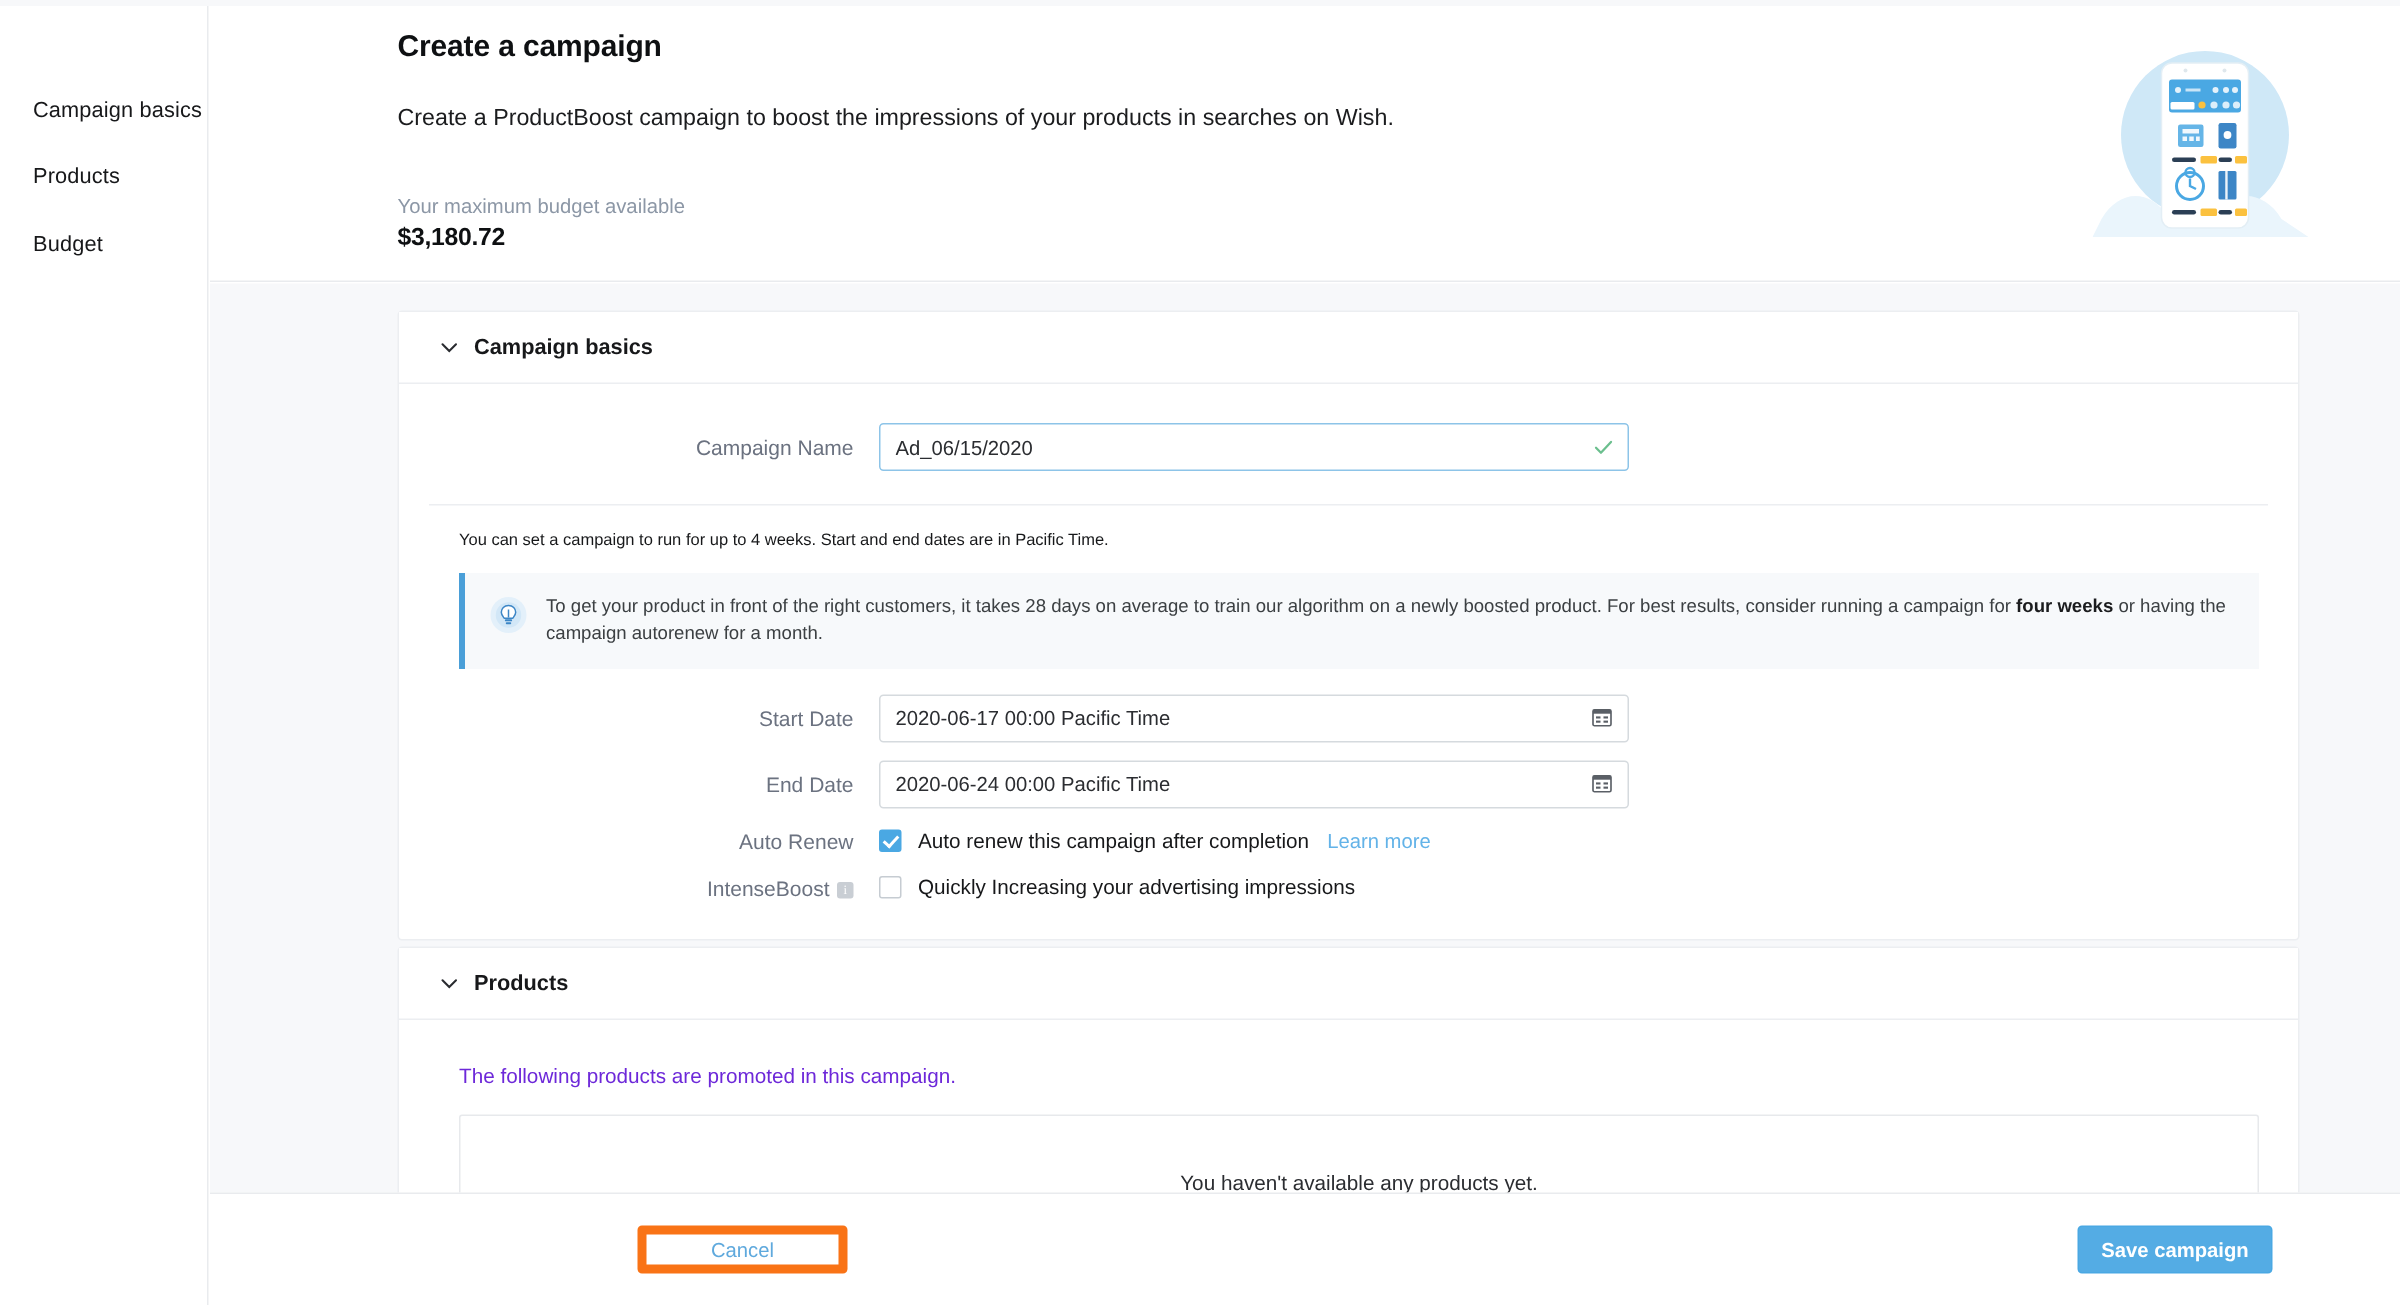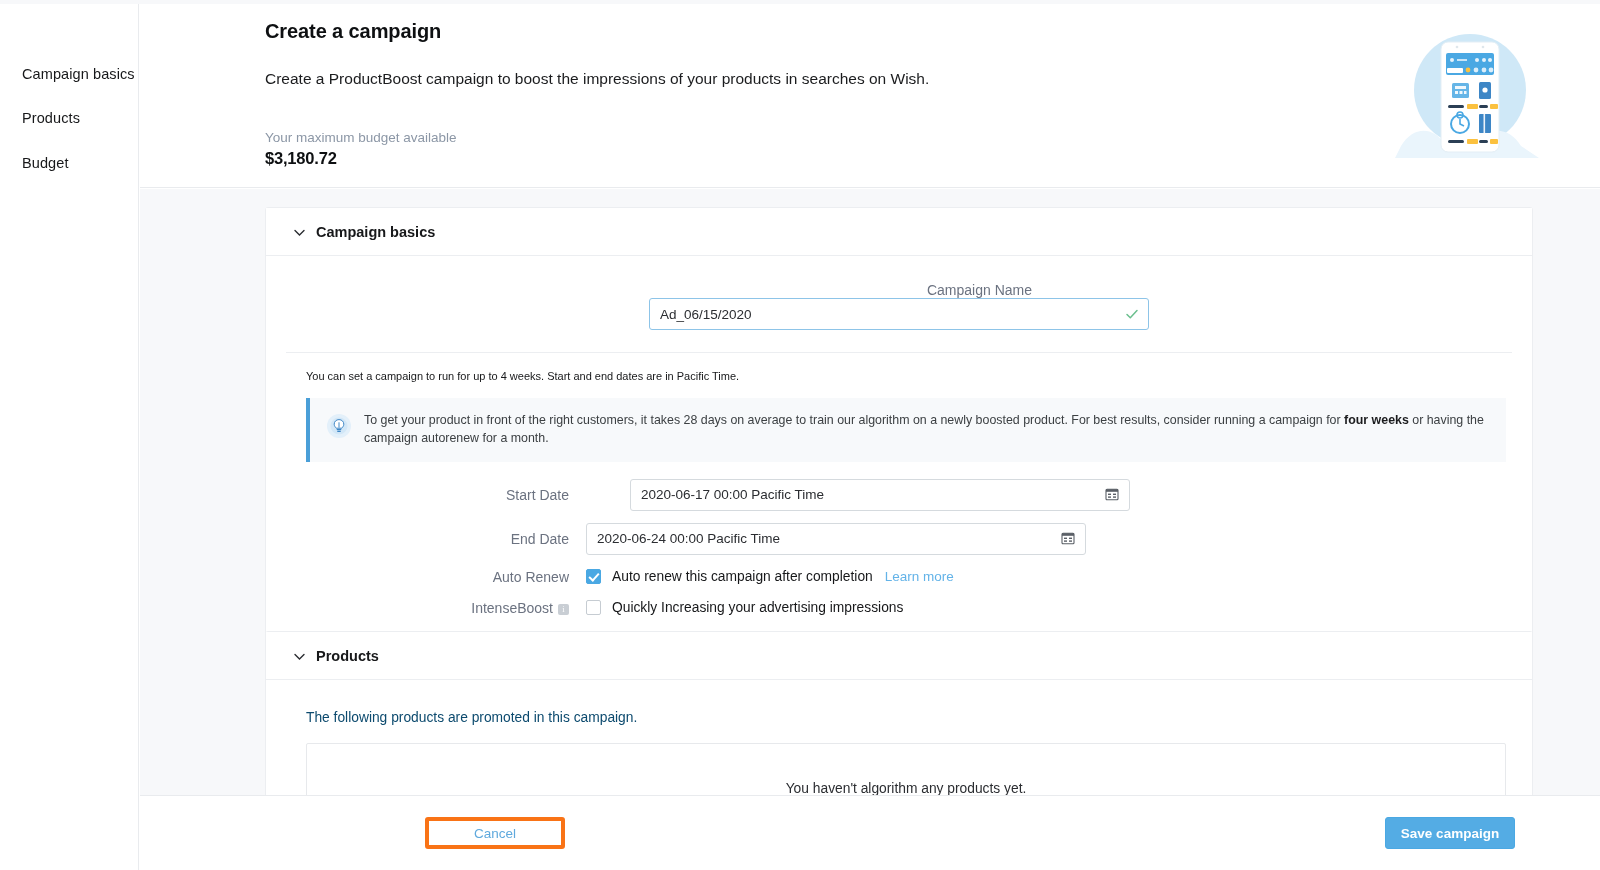--- a/index.html
+++ b/index.html
@@ -116,38 +116,38 @@
 
   .info-badge {
     display: inline-block; width: 11px; height: 11px; line-height: 11px;
     background: #c9ced4; color: #ffffff; font-size: 8.5px; text-align: center;
     border-radius: 2px; margin-left: 5px; vertical-align: 1px;
     font-family: "Liberation Serif", serif; cursor: pointer;
   }
 
   .divider { height: 1px; background: #eceef1; margin: 0 20px; }
 
-  .products-note { font-size: 13.8px; color: #0c4a6e; padding-left: 20px; }
+  .products-note { font-size: 13.8px; color: #6d28d9; padding-left: 20px; }
   .empty-box {
     margin: 0 6px 0 20px; border: 1px solid #e7e9ec; border-radius: 2px;
     background: #ffffff; height: 90px;
     display: flex; align-items: center; justify-content: center;
   }
   .empty-text { font-size: 13.8px; color: #2b2d31; }
 
   
   .bottom-bar {
     position: absolute; left: 140px; right: 0; bottom: 0; height: 75px;
     background: #ffffff; border-top: 1px solid #e9ebee;
     display: flex; align-items: center; justify-content: space-between;
     padding: 0 85px 0 285px;
   }
   .btn-cancel {
     min-width: 140px; height: 32px;
-    border: 4px solid #f97316; border-radius: 3px; background: #ffffff;
+    border: 6px solid #f97316; border-radius: 3px; background: #ffffff;
     color: #5fa9dd; font-size: 13.5px; cursor: pointer;
     font-family: "Liberation Sans", sans-serif;
   }
   .btn-save {
     min-width: 130px; height: 32px;
     border: 1px solid #4aa8e3; border-radius: 3px; background: #54ace4;
     color: #ffffff; font-size: 13.5px; font-weight: 700; cursor: pointer;
     font-family: "Liberation Sans", sans-serif;
   }
 </style>
@@ -226,21 +226,21 @@
       <div class="section-head">
         <span class="chev">
           <svg width="13" height="13" viewBox="0 0 13 13">
               <path d="M2 4.5 L6.5 9 L11 4.5" stroke="#2b2d31" stroke-width="1.4" fill="none" stroke-linecap="round"></path>
             </svg>
         </span>
         <span class="section-head-title">Campaign basics</span>
       </div>
 
       <div class="section-body">
-        <div class="row" style="padding-top:26px;flex-direction:column;">
+        <div class="row" style="padding-top:26px;">
           <div class="row-label">Campaign Name</div>
           <div class="field-wrap">
             <input class="field focused" type="text" value="Ad_06/15/2020" style="">
             <span class="field-icon">
               <svg width="16" height="16" viewBox="0 0 16 16">
                   <path d="M3 8.5 L6.3 11.8 L13 4.6" stroke="#6bbf8e" stroke-width="1.5" fill="none" stroke-linecap="round" stroke-linejoin="round"></path>
                 </svg>
             </span>
           </div>
         </div>
@@ -258,21 +258,21 @@
               <rect x="10.6" y="15.9" width="4.8" height="1.3" rx=".6" fill="#3d86c6"></rect>
               <rect x="11.2" y="17.8" width="3.6" height="1.3" rx=".6" fill="#3d86c6"></rect>
               <path d="M13 9.3 L13 14.6" stroke="#3d86c6" stroke-width="1"></path>
             </svg>
           </span>
           <span class="callout-text">
             <span>To get your product in front of the right customers, it takes 28 days on average to train our algorithm on a newly boosted product. For best results, consider running a campaign for </span><b>four weeks</b><span> or having the campaign autorenew for a month.</span>
           </span>
         </div>
 
-        <div class="row" style="padding-top:17px;gap:44px;">
+        <div class="row" style="padding-top:17px;">
           <div class="row-label">Start Date</div>
           <div class="field-wrap">
             <input class="field" type="text" value="2020-06-17 00:00 Pacific Time" style="">
             <span class="field-icon">
               <svg width="14" height="14" viewBox="0 0 14 14">
                 <rect x="1" y="2.2" width="12" height="10.6" rx="1" fill="none" stroke="#5a5f66" stroke-width="1.1"></rect>
                 <rect x="1" y="2.2" width="12" height="2.6" fill="#5a5f66"></rect>
                 <rect x="3" y="6.6" width="3" height="1.4" fill="#5a5f66"></rect>
                 <rect x="8" y="6.6" width="3" height="1.4" fill="#5a5f66"></rect>
                 <rect x="3" y="9.4" width="3" height="1.4" fill="#5a5f66"></rect>
@@ -325,21 +325,21 @@
         <span class="chev">
           <svg width="13" height="13" viewBox="0 0 13 13">
               <path d="M2 4.5 L6.5 9 L11 4.5" stroke="#2b2d31" stroke-width="1.4" fill="none" stroke-linecap="round"></path>
             </svg>
         </span>
         <span class="section-head-title">Products</span>
       </div>
       <div class="section-body">
         <div class="products-note" style="padding-top:30px;">The following products are promoted in this campaign.</div>
         <div class="empty-box" style="margin-top:18px;">
-          <span class="empty-text">You haven't algorithm any products yet.</span>
+          <span class="empty-text">You haven't available any products yet.</span>
         </div>
       </div>
     </div>
 
   </div>
 
   <div class="bottom-bar">
     <button class="btn-cancel">Cancel</button>
     <button class="btn-save">Save campaign</button>
   </div>

